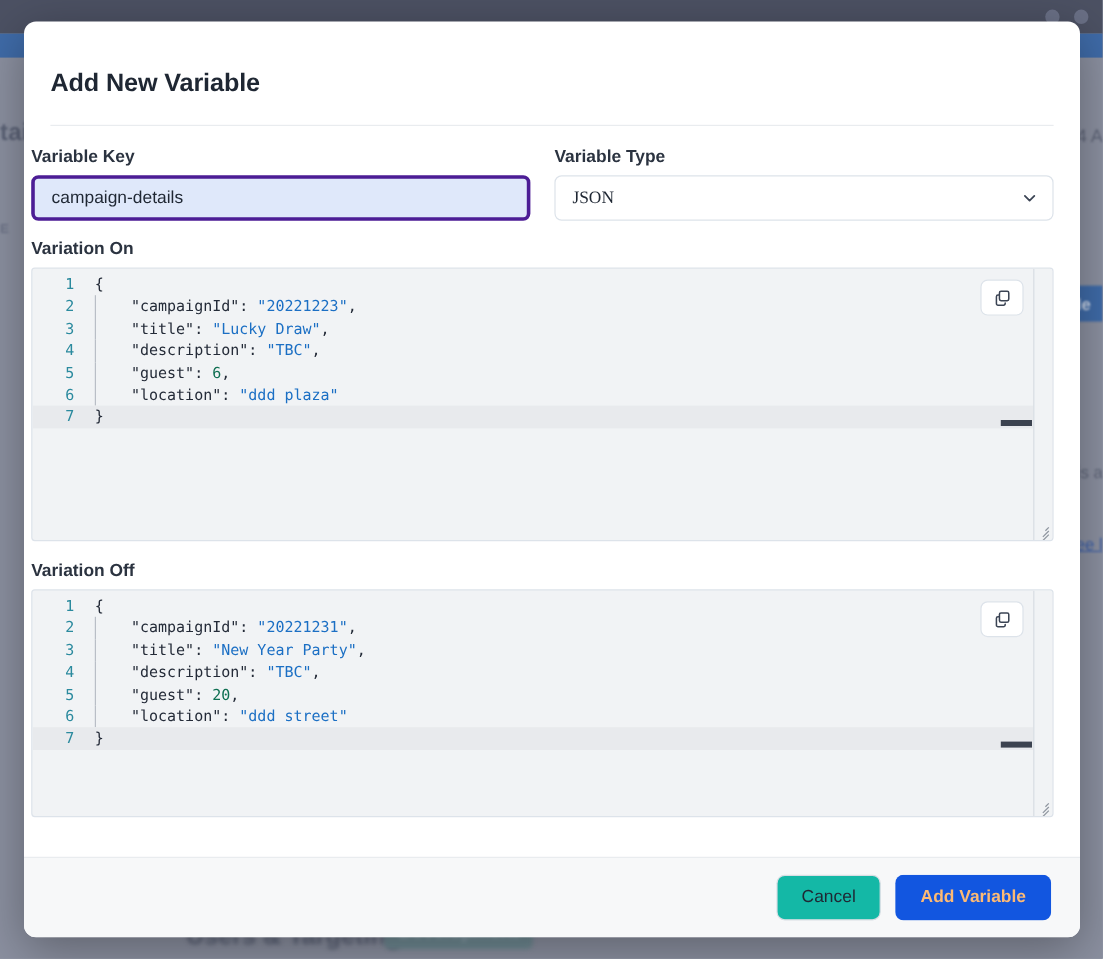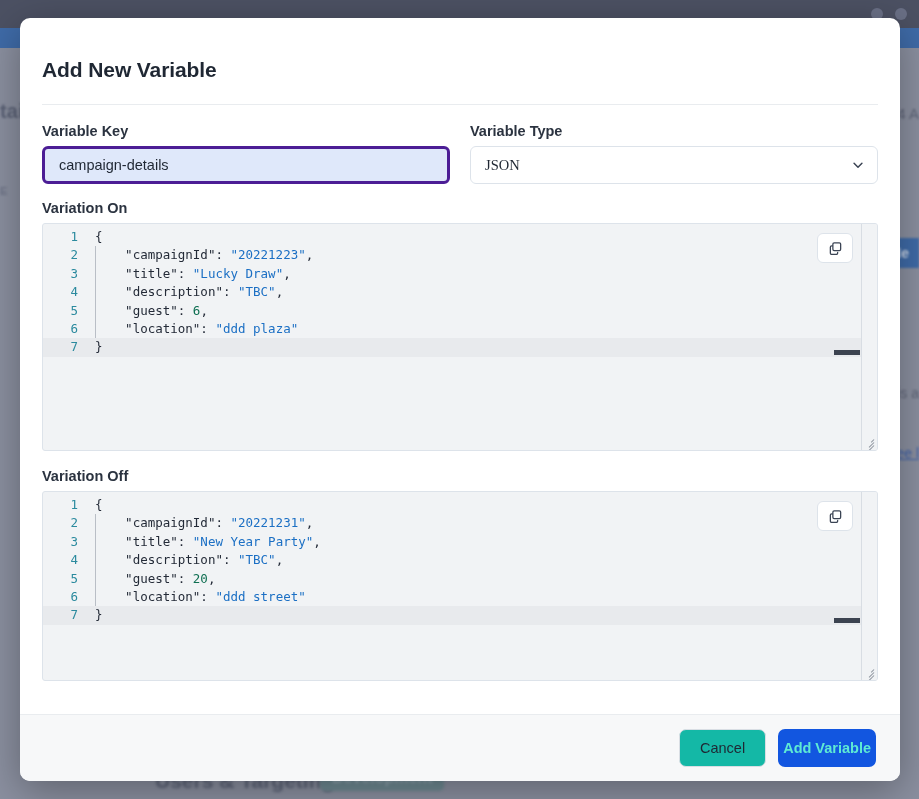--- a/index.html
+++ b/index.html
@@ -145,21 +145,21 @@
   }
 
   .modal-divider {
     height: 1px;
     background: #e9ecef;
     margin: 22px 22px 0 22px;
   }
 
   .modal-body {
     flex: 1;
-    padding: 18px 22px 0 22px;
+    padding: 18px 22px 0 6px;
     overflow: hidden;
   }
 
   
   .form-row {
     display: flex;
     gap: 20px;
   }
   .form-col { flex: 1; min-width: 0; }
 
@@ -351,23 +351,23 @@
     padding: 0 20px;
     border: 1px solid transparent;
   }
   .btn-secondary {
     background: #14b8a6;
     border-color: #d9dee4;
     color: #1f2733;
   }
   .btn-primary {
     background: #1256e0;
-    color: #5eead4;
+    color: #fdba74;
     font-weight: 700;
-    padding: 0 4px;
+    padding: 0 20px;
   }
 </style>
 </head>
 <body>
 
 <div class="bg-app">
   <div class="bg-navbar">
     <span class="bg-navbar-dot d1"></span>
     <span class="bg-navbar-dot d2"></span>
   </div>

